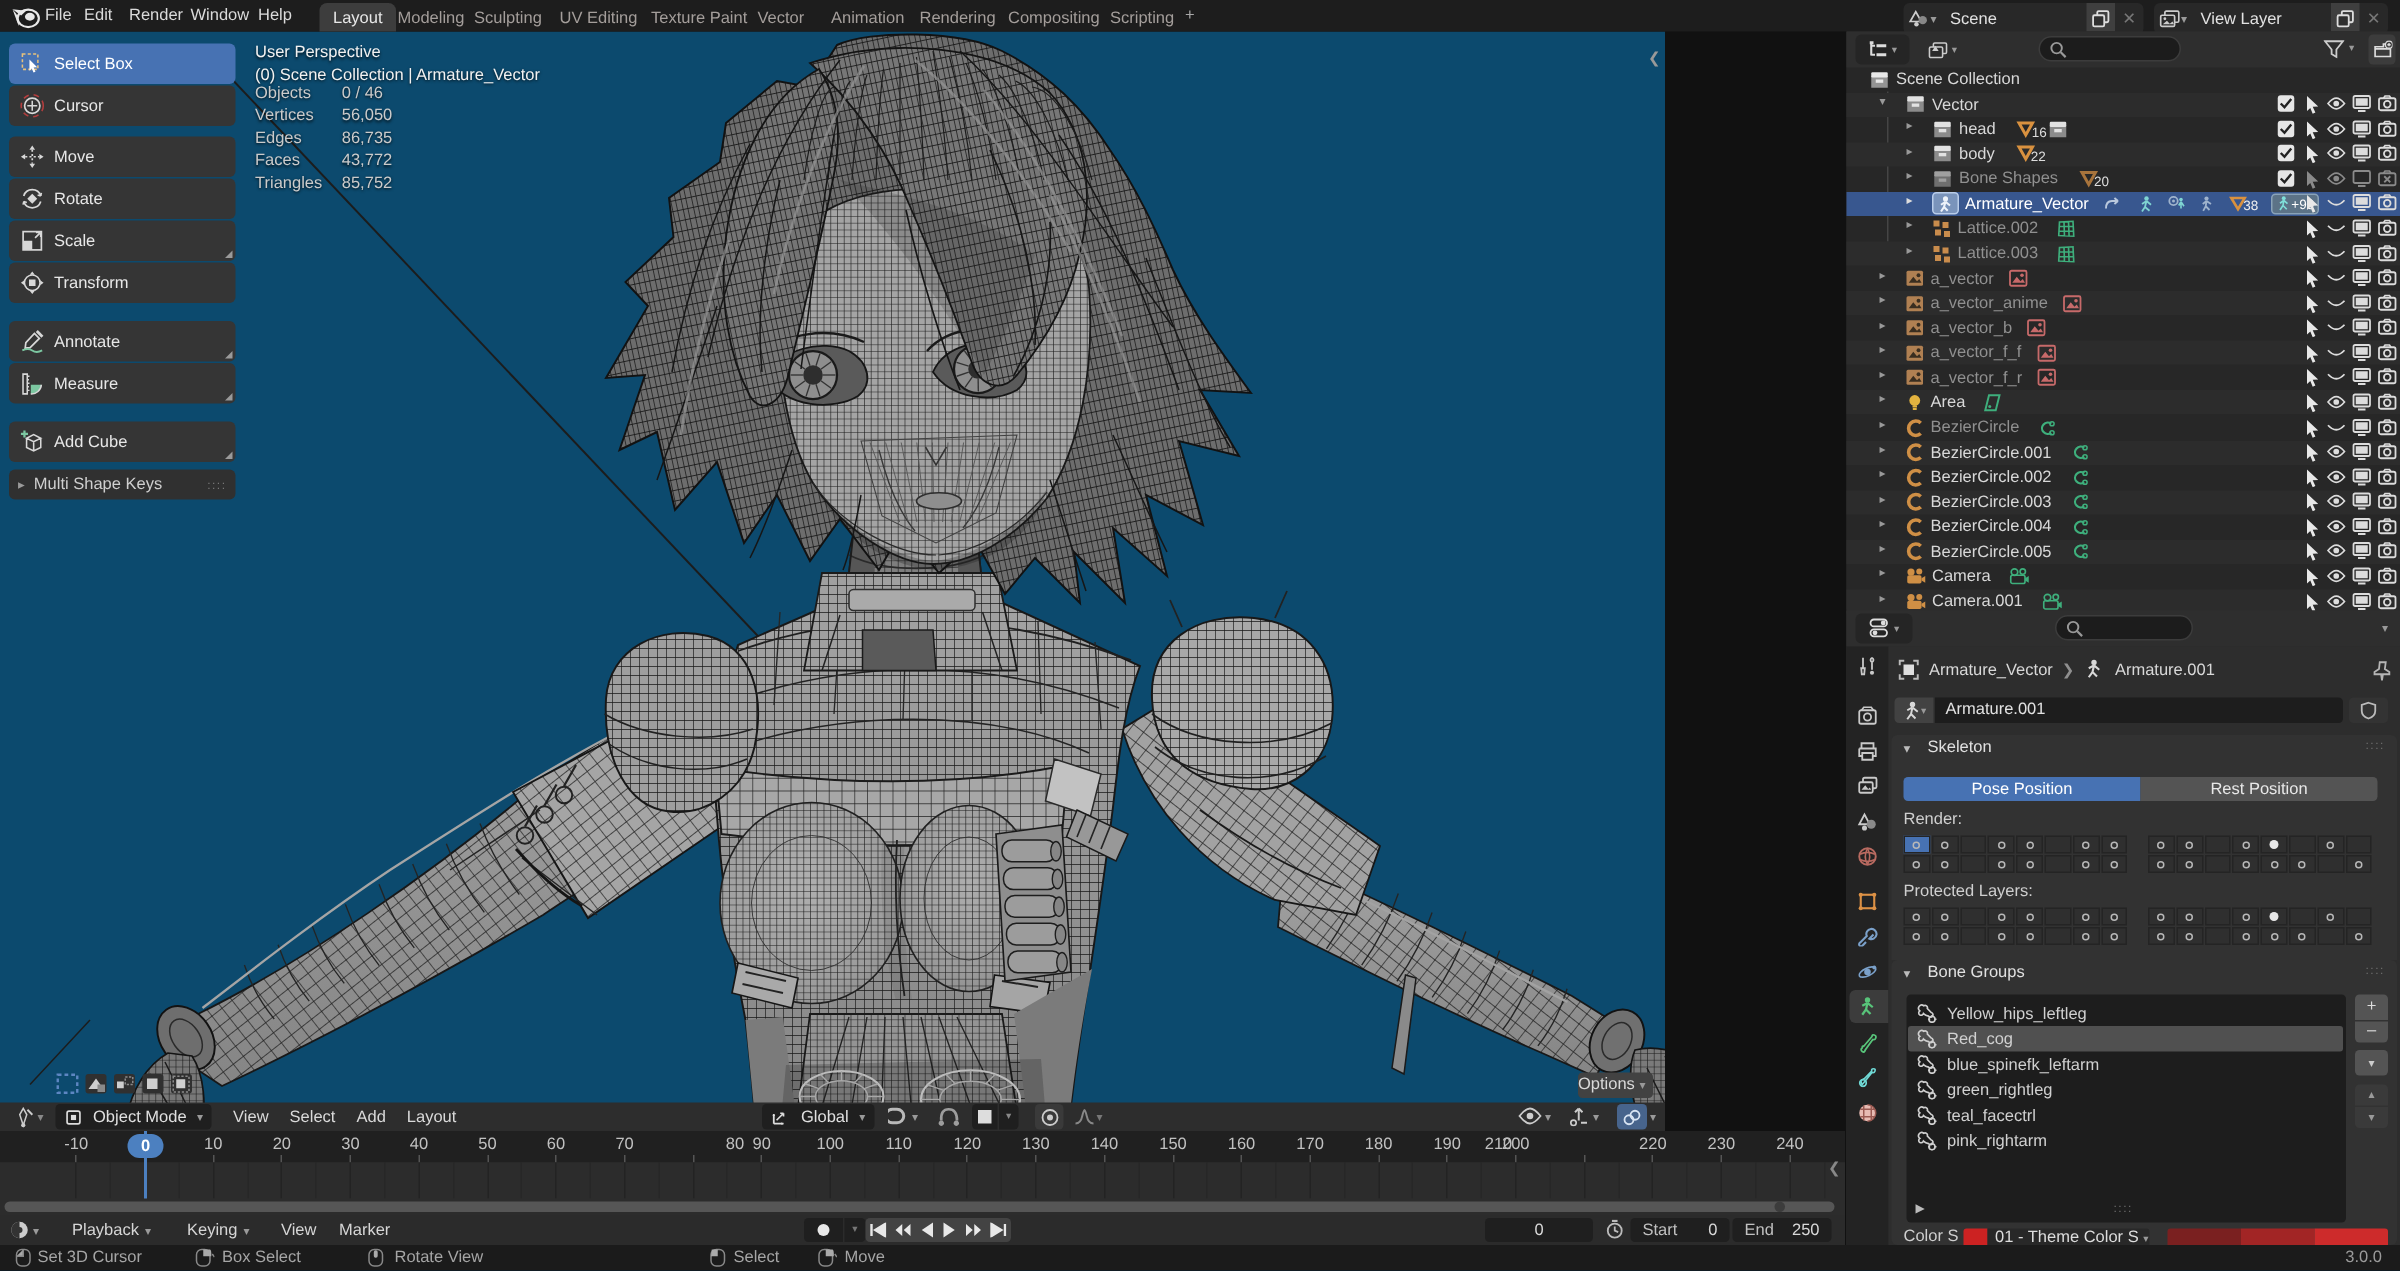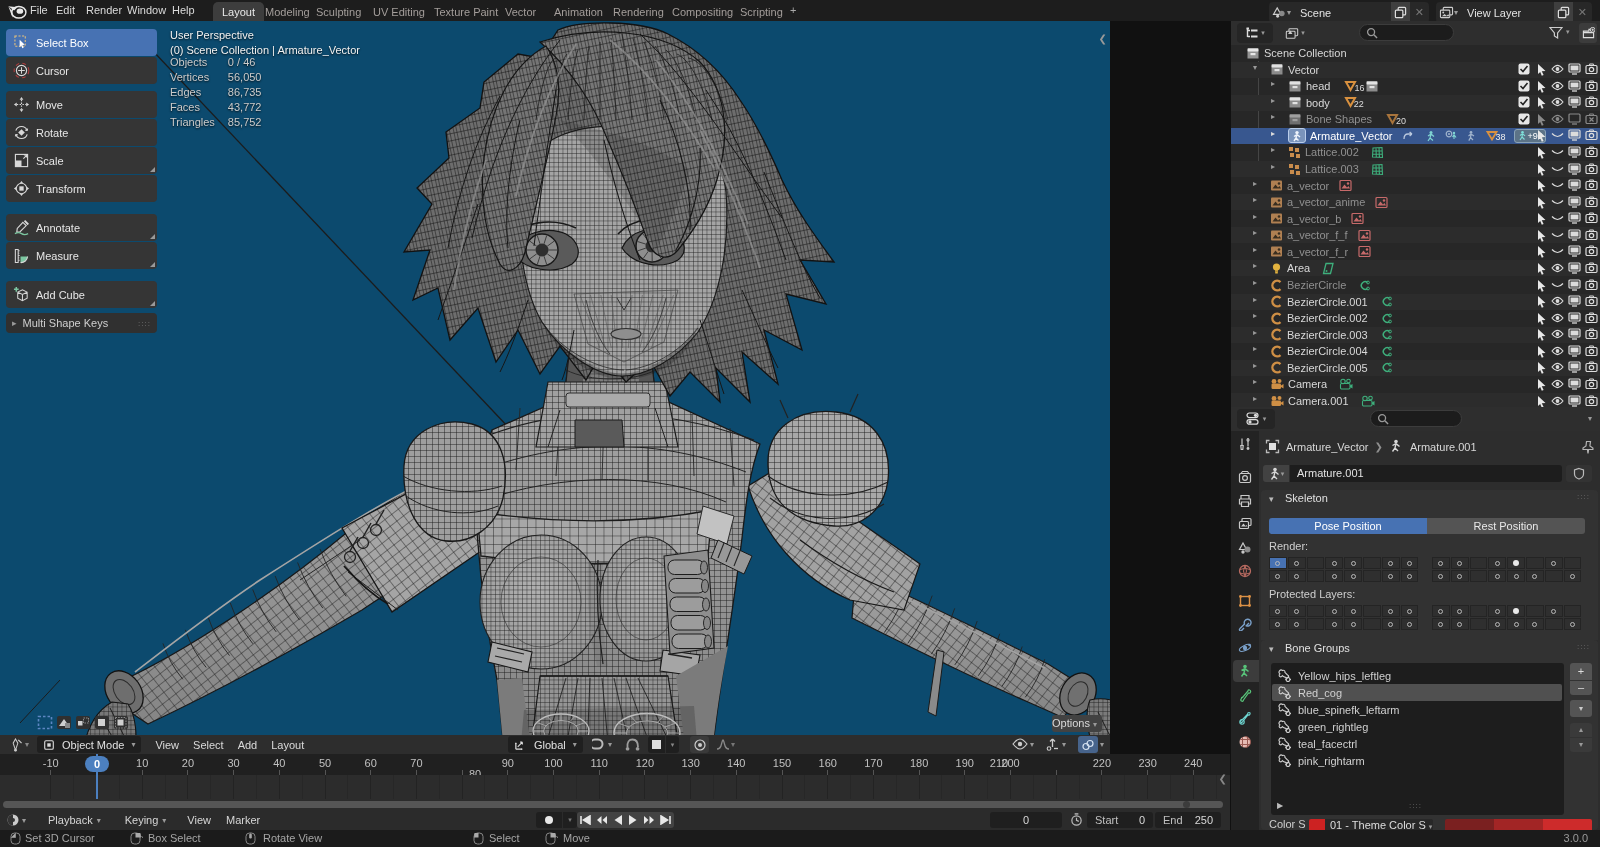--- a/index.html
+++ b/index.html
@@ -651,21 +651,21 @@
       <div class="num" style="left: 233.6px;">30</div>
       <div class="abs" style="left: 233.1px; top: 16px; width: 1px; height: 5px; background: rgb(85, 85, 85);"></div>
       <div class="num" style="left: 279.3px;">40</div>
       <div class="abs" style="left: 278.8px; top: 16px; width: 1px; height: 5px; background: rgb(85, 85, 85);"></div>
       <div class="num" style="left: 325px;">50</div>
       <div class="abs" style="left: 324.5px; top: 16px; width: 1px; height: 5px; background: rgb(85, 85, 85);"></div>
       <div class="num" style="left: 370.7px;">60</div>
       <div class="abs" style="left: 370.2px; top: 16px; width: 1px; height: 5px; background: rgb(85, 85, 85);"></div>
       <div class="num" style="left: 416.4px;">70</div>
       <div class="abs" style="left: 415.9px; top: 16px; width: 1px; height: 5px; background: rgb(85, 85, 85);"></div>
-      <div class="num" style="left: 475px; margin-top: 11px;">80</div>
+      <div class="num" style="left: 490px;">80</div>
       <div class="abs" style="left: 461.6px; top: 16px; width: 1px; height: 5px; background: rgb(85, 85, 85);"></div>
       <div class="num" style="left: 507.8px;">90</div>
       <div class="abs" style="left: 507.3px; top: 16px; width: 1px; height: 5px; background: rgb(85, 85, 85);"></div>
       <div class="num" style="left: 553.5px;">100</div>
       <div class="abs" style="left: 553px; top: 16px; width: 1px; height: 5px; background: rgb(85, 85, 85);"></div>
       <div class="num" style="left: 599.2px;">110</div>
       <div class="abs" style="left: 598.7px; top: 16px; width: 1px; height: 5px; background: rgb(85, 85, 85);"></div>
       <div class="num" style="left: 644.9px;">120</div>
       <div class="abs" style="left: 644.4px; top: 16px; width: 1px; height: 5px; background: rgb(85, 85, 85);"></div>
       <div class="num" style="left: 690.6px;">130</div>

